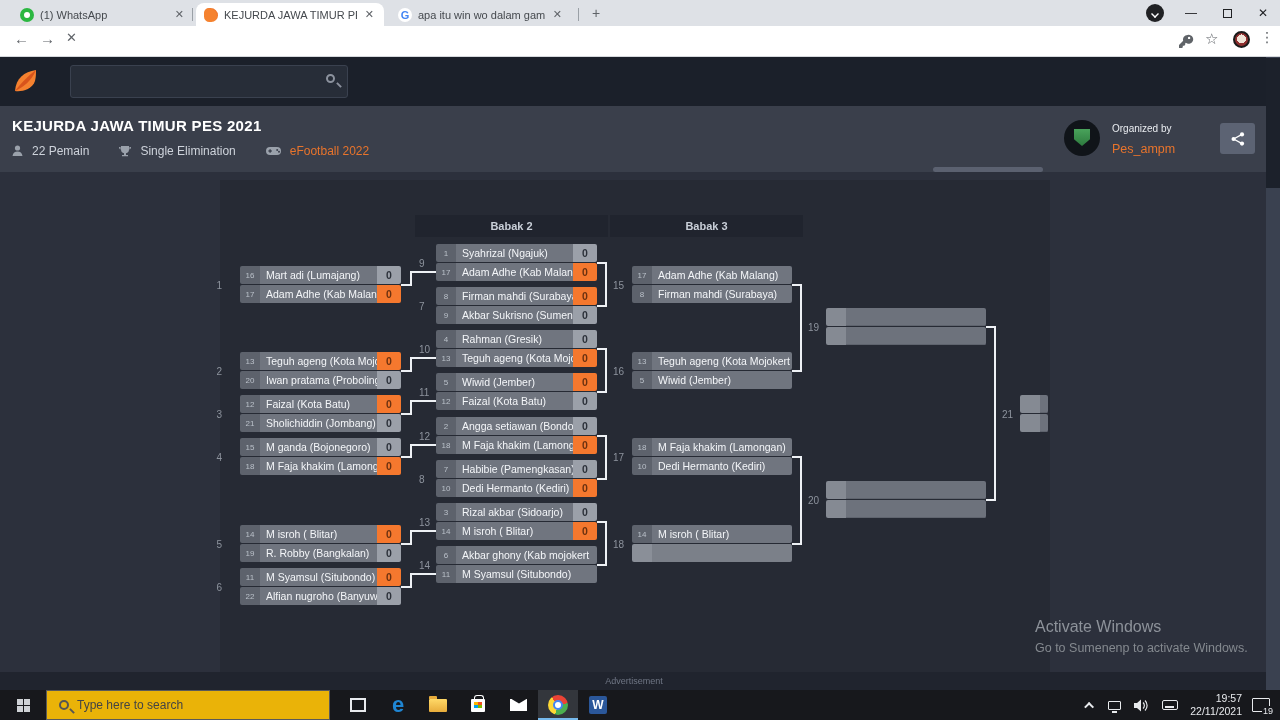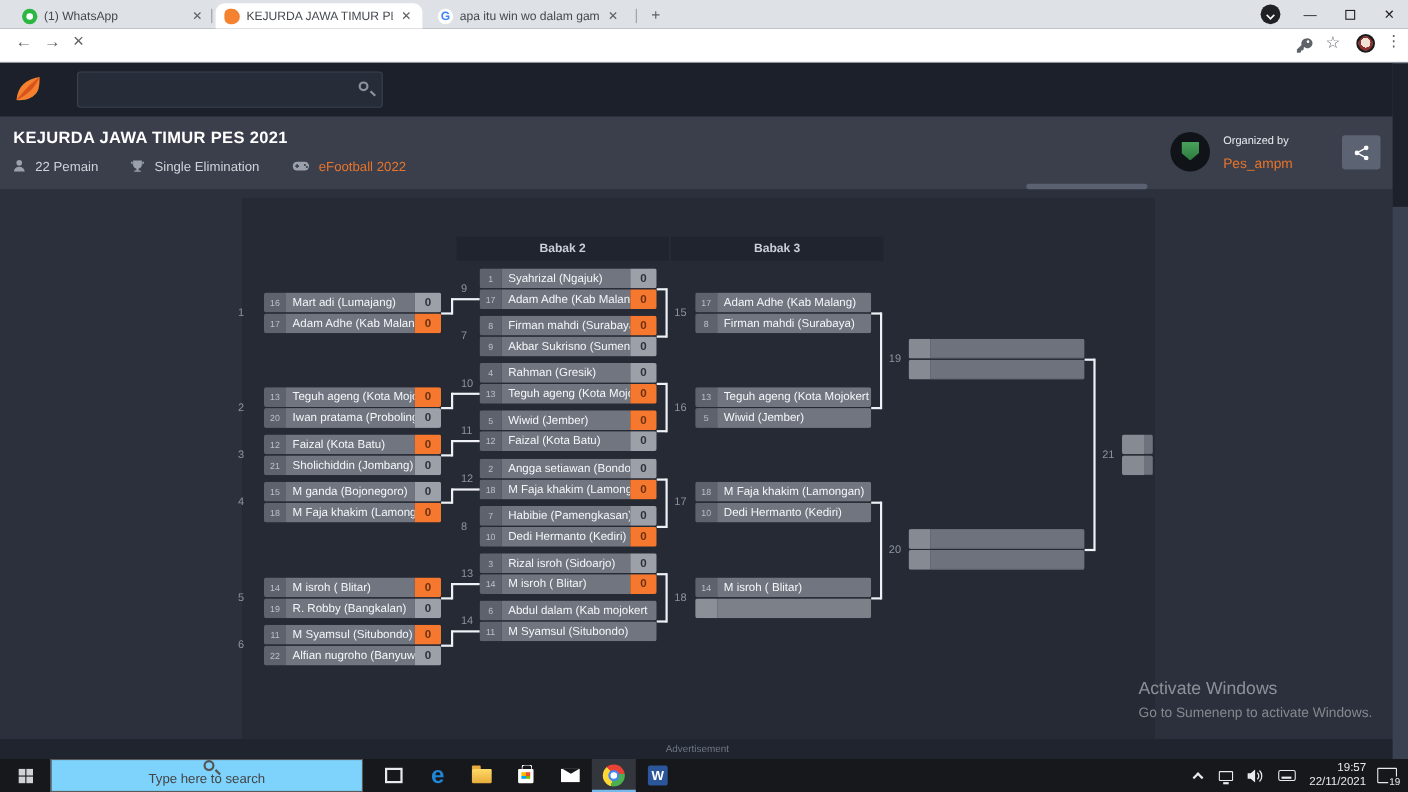--- a/index.html
+++ b/index.html
@@ -76,21 +76,21 @@
   .adband { position:absolute; left:0; top:615px; width:1268px; height:18px; background:#20242e; color:#6f7684; font-size:9px; text-align:center; line-height:18px; }
   .statusbox { position:absolute; left:0; top:613px; width:426px; height:20px; background:#eceef0; border:1px solid #a8abb0; font-size:11px; color:#3c4043; line-height:18px; padding-left:7px; z-index:5; }
   .vscroll { position:absolute; left:1266px; top:0; width:14px; height:633px; background:#3a4150; }
   .vthumb { position:absolute; left:1266px; top:1px; width:14px; height:130px; background:#1c212b; }
 
   
   .taskbar { position:absolute; left:0; top:690px; width:1280px; height:30px; background:#17181c; display:flex; align-items:center; }
   .startbtn { width:46px; height:30px; display:flex; align-items:center; justify-content:center; }
   .winlogo { width:13px; height:13px; display:grid; grid-template-columns:6px 6px; grid-template-rows:6px 6px; gap:1px; }
   .winlogo div { background:#cfd2d6; }
-  .tsearch { width:284px; height:30px; background:#7dd3fc; display:flex; align-items:center; border:1px solid #5a5a5a;flex-direction:column; }
+  .tsearch { width:284px; height:30px; background:#eab308; display:flex; align-items:center; border:1px solid #5a5a5a; }
   .tsearch .mag2 { position:relative; width:10px; height:10px; border:2px solid #555; border-radius:50%; margin:0 8px 0 12px; }
   .tsearch .mag2::after { content:""; position:absolute; left:8px; top:8px; width:6px; height:2px; background:#555; transform:rotate(45deg); }
   .tsearch span { font-size:12px; color:#444; }
   .tslot { width:40px; height:30px; display:flex; align-items:center; justify-content:center; }
   .tslot.activeapp { background:#33363c; box-shadow:inset 0 -2px 0 #76b9ed; }
   .taskview { width:16px; height:14px; border:2px solid #e8eaed; position:relative; }
   .edge-e { color:#1f86d4; font-size:22px; font-weight:bold; line-height:22px; }
   .folder { width:18px; height:13px; background:linear-gradient(#ffd968,#e8ac3b); border-radius:1px; position:relative; }
   .folder::before { content:""; position:absolute; left:0; top:-3px; width:8px; height:3px; background:#e8ac3b; border-radius:1px 1px 0 0; }
   .storeic { width:14px; height:13px; background:#fff; position:relative; border-radius:1px; }
@@ -341,32 +341,32 @@
           <span class="score">0</span>
         </div>
         <div class="m-row" style="left: 436px; top: 422px; width: 161px;">
           <span class="seed">10</span>
           <span class="pname">Dedi Hermanto (Kediri)</span>
           <span class="score win">0</span>
         </div>
         <div class="mlabel" style="top: 464.5px; left: 419px;">13</div>
         <div class="m-row" style="left: 436px; top: 446px; width: 161px;">
           <span class="seed">3</span>
-          <span class="pname">Rizal isroh (Sidoarjo)</span>
+          <span class="pname">Rizal akbar (Sidoarjo)</span>
           <span class="score">0</span>
         </div>
         <div class="m-row" style="left: 436px; top: 465px; width: 161px;">
           <span class="seed">14</span>
           <span class="pname">M isroh ( Blitar)</span>
           <span class="score win">0</span>
         </div>
         <div class="mlabel" style="top: 507.5px; left: 419px;">14</div>
         <div class="m-row" style="left: 436px; top: 489px; width: 161px;">
           <span class="seed">6</span>
-          <span class="pname">Abdul dalam (Kab mojokert</span>
+          <span class="pname">Akbar ghony (Kab mojokert</span>
         </div>
         <div class="m-row" style="left: 436px; top: 508px; width: 161px;">
           <span class="seed">11</span>
           <span class="pname">M Syamsul (Situbondo)</span>
         </div>
         <div class="mlabel" style="top: 227.5px; left: 613px;">15</div>
         <div class="m-row" style="left: 632px; top: 209px; width: 160px;">
           <span class="seed">17</span>
           <span class="pname">Adam Adhe (Kab Malang)</span>
         </div>

